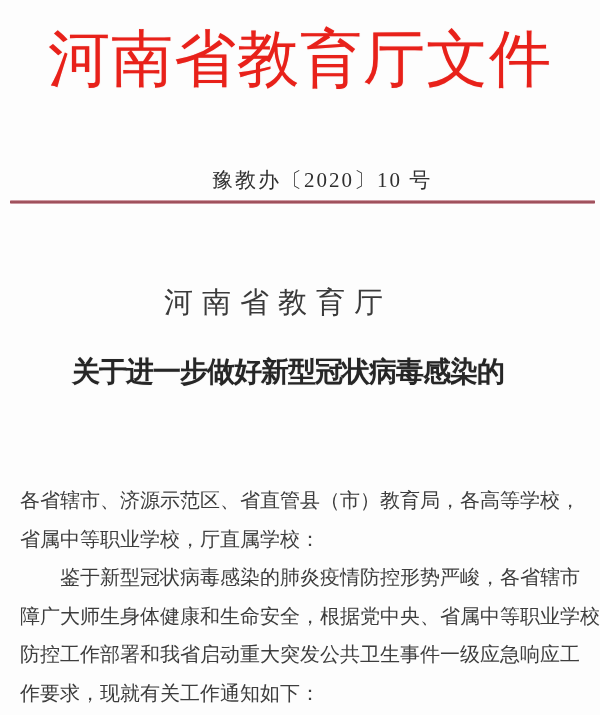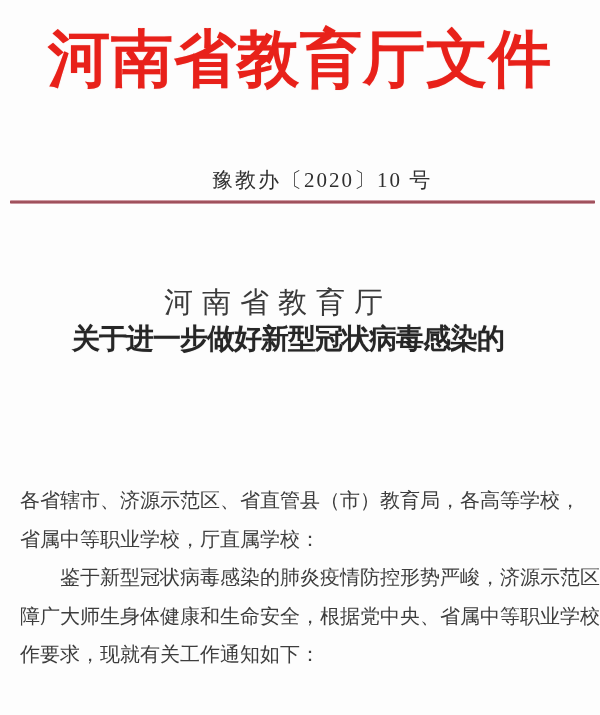--- a/index.html
+++ b/index.html
@@ -18,21 +18,21 @@
   }
   
   .letterhead {
     position: absolute;
     top: 22px;
     left: 0;
     width: 100%;
     text-align: center;
     font-size: 62px;
     line-height: 1.2;
-    font-weight: bold;
+    font-weight: normal;
     color: #e8211a;
     letter-spacing: 1px;
     white-space: nowrap;
     text-shadow: 0 0 1px rgba(232, 33, 26, 0.35);
   }
   
   .doc-number {
     position: absolute;
     top: 166px;
     left: 0;
@@ -81,21 +81,21 @@
     box-sizing: border-box;
     padding-right: 52px;
     text-align: center;
     font-weight: bold;
     font-size: 28px;
     letter-spacing: -1px;
     color: #262626;
     white-space: nowrap;
     text-shadow: 0 0 1px rgba(0,0,0,0.25);
   }
-  .title-line.l2 { top: 320px; padding-left: 28px; }
+  .title-line.l2 { top: 353px; padding-left: 28px; }
   .title-line.l3 { top: 392px; }
   
   .body-text {
     position: absolute;
     top: 481px;
     left: 20px;
     width: 560px;
     font-size: 20px;
     line-height: 38.5px;
     color: #3d3d3d;
@@ -127,18 +127,19 @@
   <div class="divider"></div>
 
   <div class="title-issuer">河南省教育厅</div>
 
   <div class="title-line l2">关于进一步做好新型冠状病毒感染的</div>
 
 
   <div class="body-text">
     <div class="body-line">各省辖市、济源示范区、省直管县（市）教育局，各高等学校，</div>
     <div class="body-line no-fill">省属中等职业学校，厅直属学校：</div>
-    <div class="body-line indent">鉴于新型冠状病毒感染的肺炎疫情防控形势严峻，济源示范区</div>
+    <div class="body-line indent">鉴于新型冠状病毒感染的肺炎疫情防控形势严峻，各省辖市</div>
     <div class="body-line">障广大师生身体健康和生命安全，根据党中央、省属中等职业学校</div>
+    <div class="body-line">防控工作部署和我省启动重大突发公共卫生事件一级应急响应工</div>
     <div class="body-line no-fill">作要求，现就有关工作通知如下：</div>
   </div>
 
 </div>
 
 </body></html>

